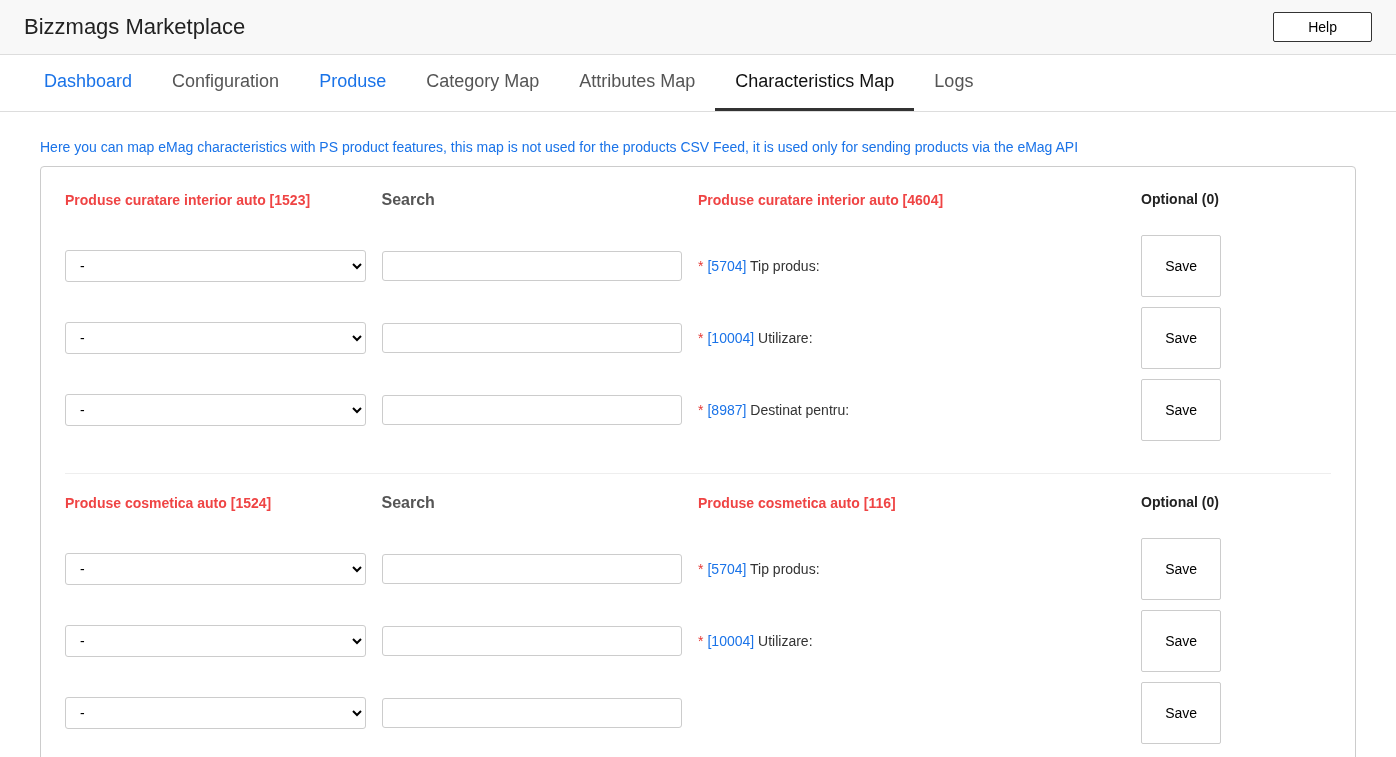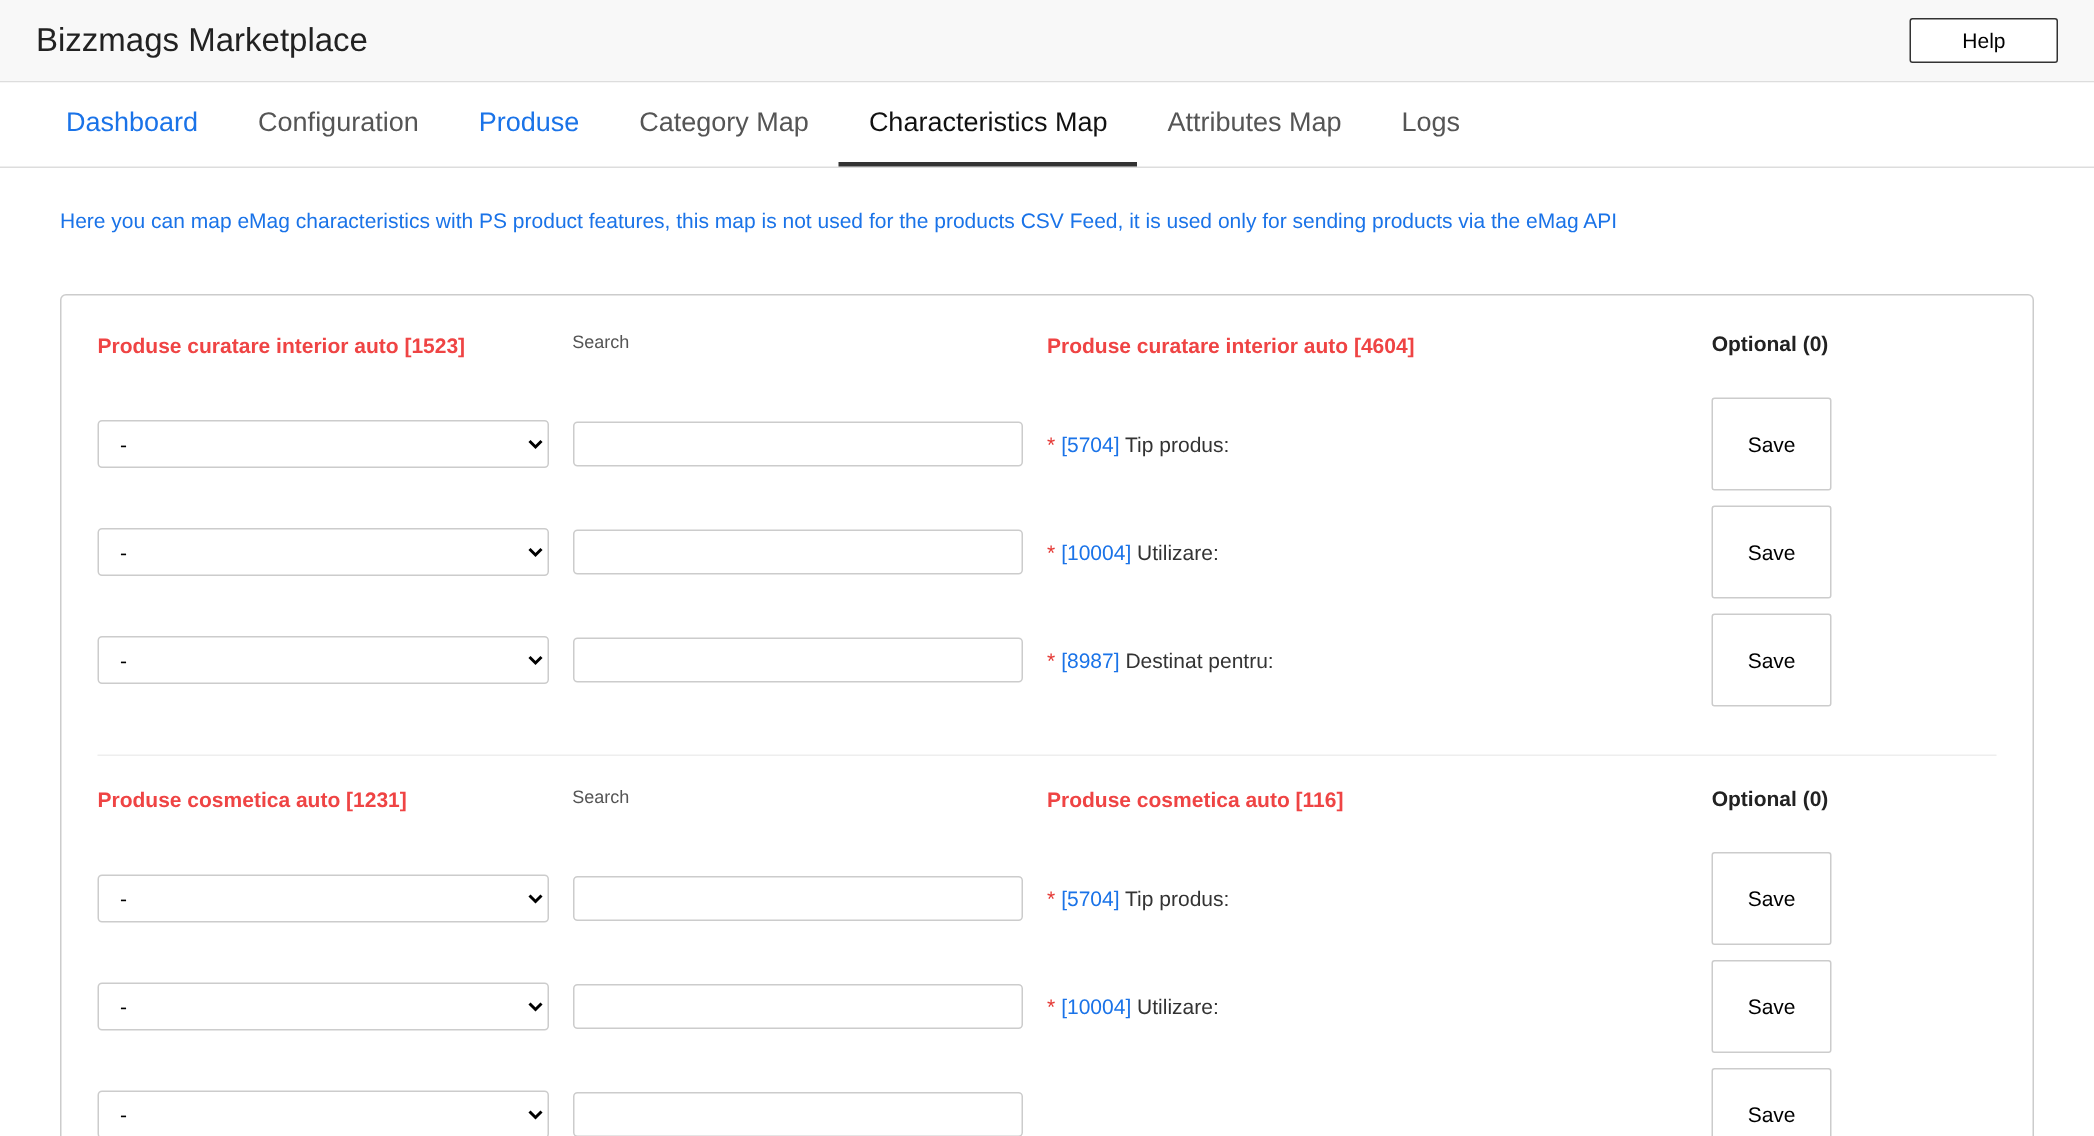--- a/index.html
+++ b/index.html
@@ -52,21 +52,21 @@
     }
     .nav-item.blue { color: #1a73e8; }
 
     
     .content {
       padding: 24px 40px;
     }
     .info-text {
       color: #1a73e8;
       font-size: 14px;
-      margin-bottom: 38px;
+      margin-bottom: 8px;
       line-height: 1.6;
     }
 
     
     .main-box {
       border: 1px solid #ccc;
       border-radius: 4px;
       padding: 24px;
     }
 
@@ -76,24 +76,24 @@
     }
 
     .col-header {
       font-weight: bold;
       color: #ef4444;
       margin-bottom: 12px;
       font-size: 14px;
       line-height: 1.4;
     }
     .col-header-plain {
-      font-weight: normal;
+      font-weight: bold;
       color: #555;
       margin-bottom: 12px;
-      font-size: 12px;
+      font-size: 16px;
     }
     select.field-select {
       width: 100%;
       padding: 6px 10px;
       border: 1px solid #ccc;
       border-radius: 3px;
       font-size: 14px;
       background: #fff;
       cursor: pointer;
       appearance: auto;
@@ -139,22 +139,22 @@
 <div class="header">
   <span class="header-title">Bizzmags Marketplace</span>
   <button class="help-btn">Help</button>
 </div>
 
 <nav class="nav">
   <a class="nav-item blue">Dashboard</a>
   <a class="nav-item">Configuration</a>
   <a class="nav-item blue">Produse</a>
   <a class="nav-item">Category Map</a>
+  <a class="nav-item">Attributes Map</a>
   <a class="nav-item active">Characteristics Map</a>
-  <a class="nav-item">Attributes Map</a>
   <a class="nav-item">Logs</a>
 </nav>
 
 <div class="content">
   <p class="info-text">Here you can map eMag characteristics with PS product features, this map is not used for the products CSV Feed, it is used only for sending products via the eMag API</p>
 
   <div class="main-box">
 
     <div class="section">
       <div style="display:flex; width:100%; margin-bottom:12px;">
@@ -228,21 +228,21 @@
           <button class="save-btn">Save</button>
         </div>
       </div>
     </div>
 
     <hr class="section-divider">
 
     <div class="section">
       <div style="display:flex; width:100%; margin-bottom:12px;">
         <div style="width:25%; padding-right:16px;">
-          <div class="col-header">Produse cosmetica auto [1231]</div>
+          <div class="col-header">Produse cosmetica auto [1524]</div>
         </div>
         <div style="width:25%; padding-right:16px;">
           <div class="col-header-plain">Search</div>
         </div>
         <div style="width:35%; padding-right:16px;">
           <div class="col-header">Produse cosmetica auto [116]</div>
         </div>
         <div style="width:15%;">
           <div class="optional-header">Optional (0)</div>
         </div>

